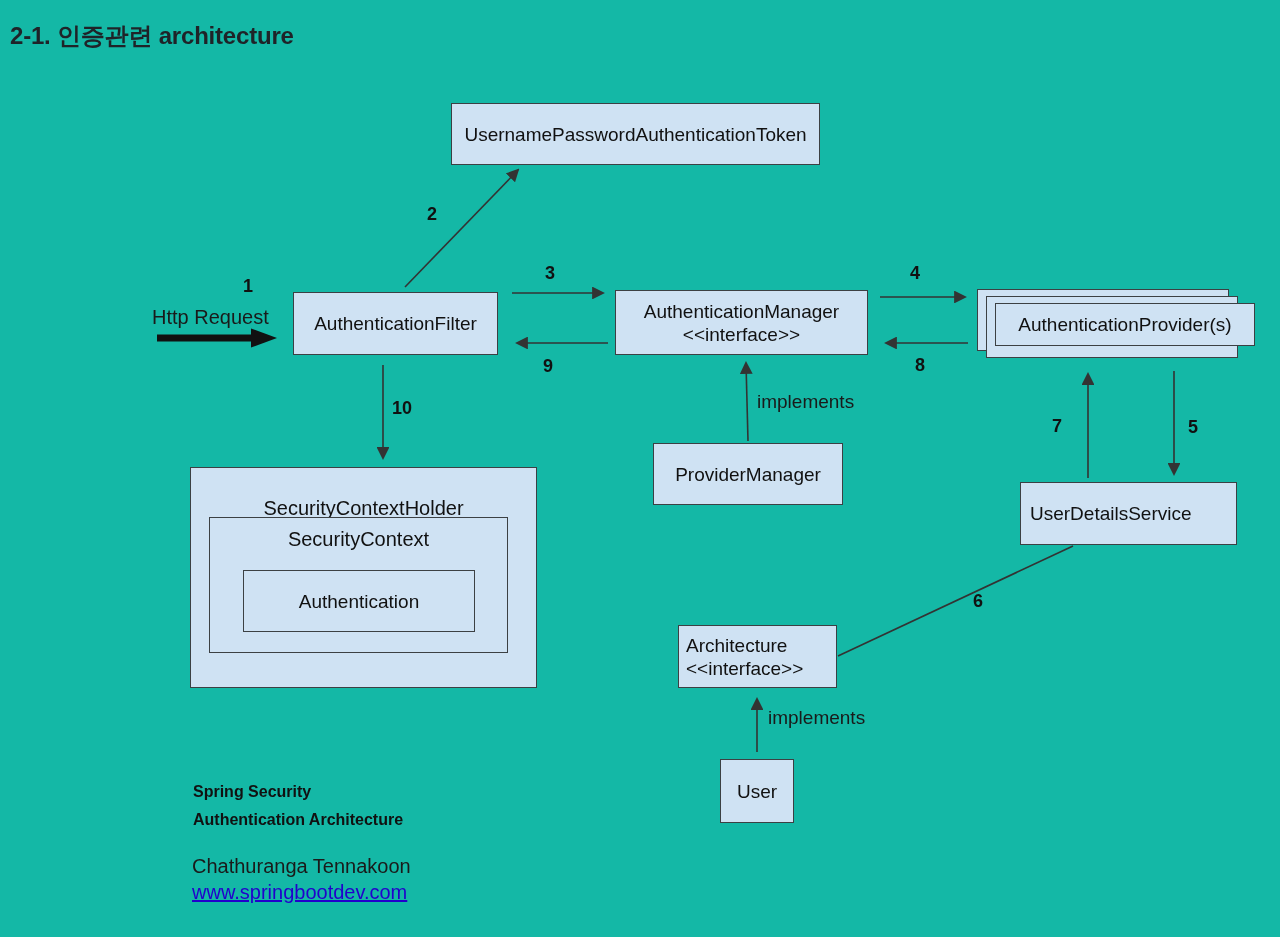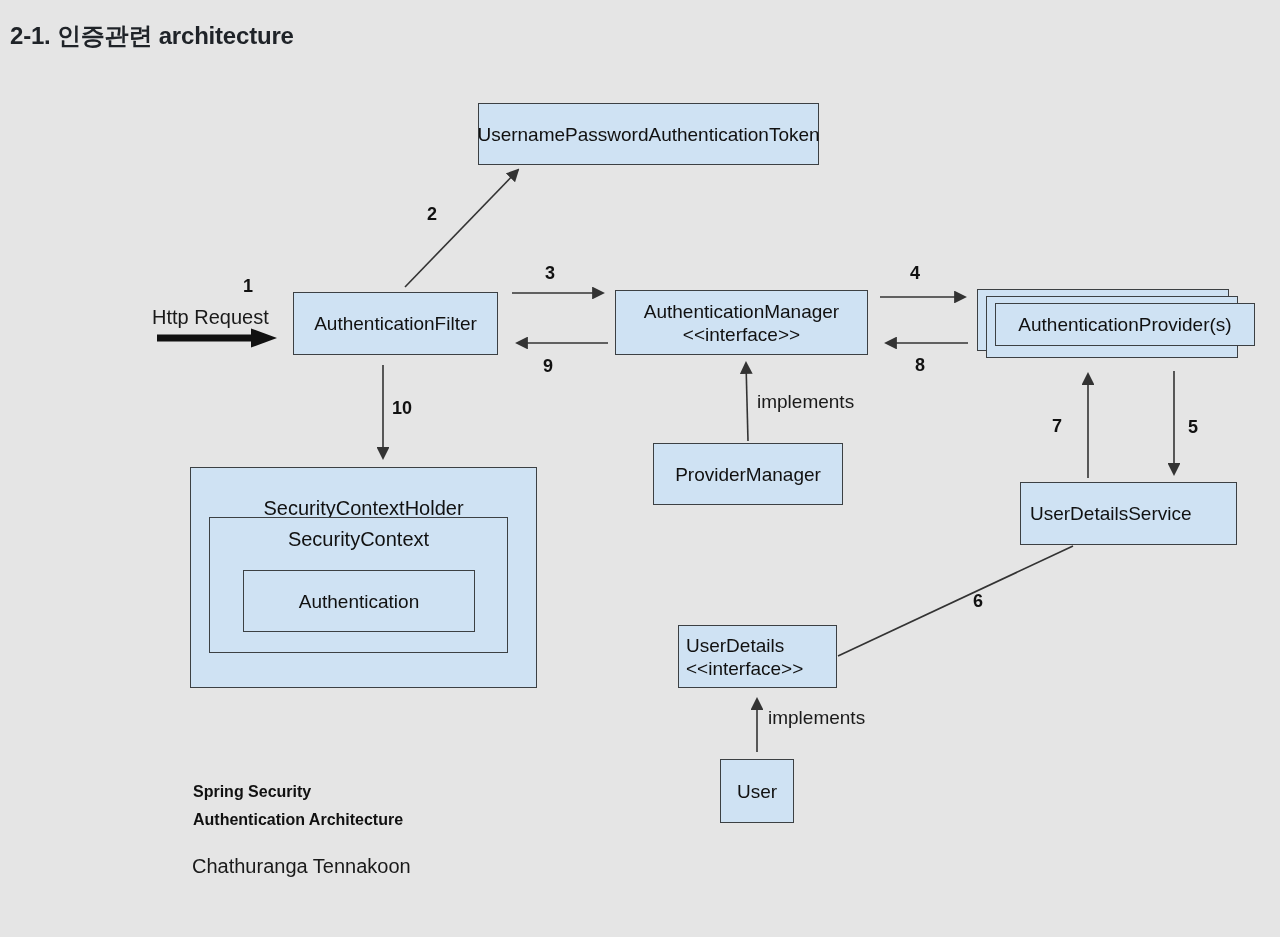--- a/index.html
+++ b/index.html
@@ -5,21 +5,21 @@
   * { margin: 0; padding: 0; box-sizing: border-box; }
   html, body { background: #ffffff; }
   body {
     font-family: "Liberation Sans", "DejaVu Sans", sans-serif;
     color: #111111;
   }
   .canvas {
     position: relative;
     width: 1280px;
     height: 937px;
-    background: #e5e5e5;
+    background: #14b8a6;
     overflow: hidden;
   }
   .page-title {
     position: absolute;
     left: 10px; top: 20px;
     font-size: 24px;
     font-weight: 700;
     color: #1f2328;
     letter-spacing: -0.2px;
   }
@@ -124,21 +124,21 @@
 
     <line x1="1088" y1="478" x2="1088" y2="374" stroke="#333333" stroke-width="1.6" marker-end="url(#arrow)"></line>
 
     <line x1="1174" y1="371" x2="1174" y2="474" stroke="#333333" stroke-width="1.6" marker-end="url(#arrow)"></line>
 
     <line x1="838" y1="656" x2="1073" y2="546" stroke="#333333" stroke-width="1.6"></line>
 
     <line x1="757" y1="752" x2="757" y2="699" stroke="#333333" stroke-width="1.6" marker-end="url(#arrow)"></line>
   </svg>
 
-  <div class="box" style="left:478px; top:103px; width:341px; height:62px;">
+  <div class="box" style="left:451px; top:103px; width:369px; height:62px;">
     <span>UsernamePasswordAuthenticationToken</span>
   </div>
 
   <div class="box" style="left:293px; top:292px; width:205px; height:63px;">
     <span>AuthenticationFilter</span>
   </div>
 
   <div class="box" style="left:615px; top:290px; width:253px; height:65px;">
     <span>AuthenticationManager</span>
     <span>&lt;&lt;interface&gt;&gt;</span>
@@ -162,21 +162,21 @@
         <span>Authentication</span>
       </div>
     </div>
   </div>
 
   <div class="box left-align" style="left:1020px; top:482px; width:217px; height:63px; padding-left:9px;">
     <span>UserDetailsService</span>
   </div>
 
   <div class="box left-align" style="left:678px; top:625px; width:159px; height:63px; padding-left:7px;">
-    <span>UserDetails</span>
+    <span>Architecture</span>
     <span>&lt;&lt;interface&gt;&gt;</span>
   </div>
 
   <div class="box" style="left:720px; top:759px; width:74px; height:64px;">
     <span>User</span>
   </div>
 
   <div class="text-label" style="left:152px; top:306px;">Http Request</div>
   <div class="text-label impl-label" style="left:757px; top:391px;">implements</div>
   <div class="text-label impl-label" style="left:768px; top:707px;">implements</div>
@@ -190,14 +190,15 @@
   <div class="num-label" style="left:1052px; top:416px;">7</div>
   <div class="num-label" style="left:915px; top:355px;">8</div>
   <div class="num-label" style="left:543px; top:356px;">9</div>
   <div class="num-label" style="left:392px; top:398px;">10</div>
 
   <div class="footer-title">
     <div>Spring Security</div>
     <div>Authentication Architecture</div>
   </div>
   <div class="footer-author">Chathuranga Tennakoon</div>
+  <a class="footer-link">www.springbootdev.com</a>
 
 </div>
 
 </body></html>

